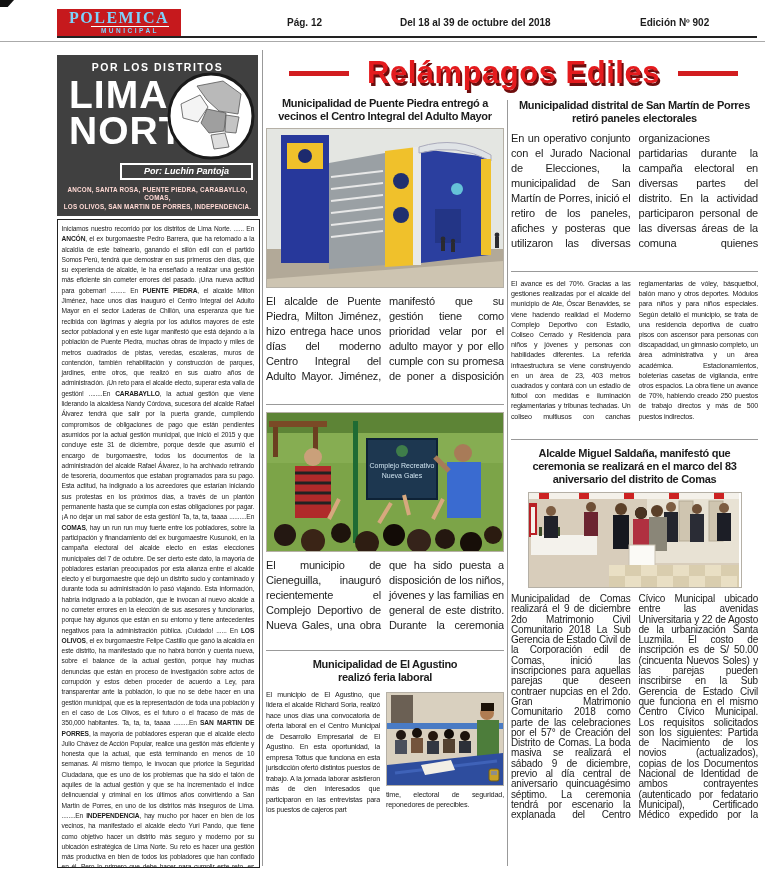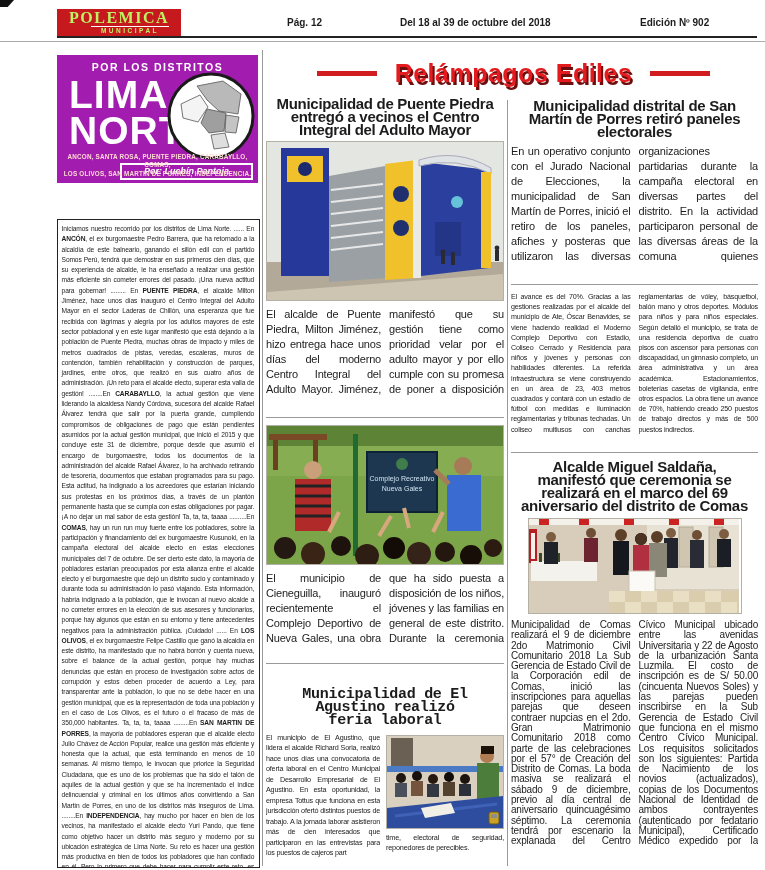--- a/index.html
+++ b/index.html
@@ -2,64 +2,64 @@
 <html><head>
 <meta charset="utf-8">
 <style>
   html,body{margin:0;padding:0;background:#e9e9e9;}
   .page{position:relative;width:765px;height:870px;background:#fff;margin:0 auto;
         font-family:"Liberation Sans",sans-serif;color:#1c1c1c;overflow:hidden;}
   .abs{position:absolute;}
   .corner-mark{left:0;top:0;width:14px;height:7px;background:#111;
                clip-path:polygon(0 0,100% 0,55% 100%,0 100%);}
   
-  .logo{left:57px;top:9px;width:124px;height:27px;background:#c6191d;color:#bef264;text-align:center;}
+  .logo{left:57px;top:9px;width:124px;height:27px;background:#c6191d;color:#7dd3fc;text-align:center;}
   .logo-top{font-family:"Liberation Serif",serif;font-weight:bold;font-size:16px;line-height:17px;letter-spacing:1.5px;}
   .logo-bottom{font-size:6.5px;font-weight:bold;letter-spacing:2.5px;line-height:8px;
                border-top:1px solid #fff;margin:0 12px 0 34px;}
   .mh-text{top:17px;font-size:10px;font-weight:bold;white-space:nowrap;}
   .mh-page{left:287px;} .mh-date{left:400px;} .mh-edition{left:640px;}
   .mh-rule{left:57px;width:700px;top:36px;height:2px;background:#222;}
   .mh-rule2{left:0;width:765px;top:41px;height:1px;background:#aaa;}
   
   .vrule{width:1px;background:#999;}
   .vrule-left{left:262px;top:50px;height:816px;}
   .vrule-mid{left:507px;top:100px;height:766px;}
   
-  .banner{left:57px;top:55px;width:201px;height:128px;background:#a21caf;color:#fff;}
+  .banner{left:57px;top:55px;width:201px;height:161px;background:#404040;color:#fff;}
   .kicker{left:0;right:0;top:6px;text-align:center;font-size:10.5px;font-weight:bold;letter-spacing:1.5px;}
   .banner-title{left:12px;top:22px;font-size:39px;font-weight:bold;line-height:36px;letter-spacing:1px;}
   .map-circle{right:3px;top:17px;width:88px;height:88px;}
   .byline{right:5px;top:108px;border:2px solid #fff;padding:0 22px;
           font-size:9px;font-weight:bold;font-style:italic;line-height:13px;white-space:nowrap;}
   .districts{left:2px;right:2px;bottom:5px;text-align:center;font-size:6.3px;font-weight:bold;
              line-height:8.5px;color:#ffd9d4;letter-spacing:.2px;}
   
   .district-box{left:57px;top:219px;width:201px;height:647px;border:1.5px solid #222;overflow:hidden;}
   .district-box p{margin:0;padding:4px 0 0 4px;width:214px;transform:scaleX(.9);transform-origin:0 0;
                   font-size:7.4px;line-height:10.3px;text-align:justify;letter-spacing:-.15px;}
   
   .relampagos{left:262px;top:50px;width:503px;height:46px;display:flex;align-items:center;justify-content:center;gap:18px;}
   .dash{width:60px;height:5px;background:#d21d20;}
-  .rel-title{margin:0;font-size:25px;font-weight:bold;color:#e41b1e;letter-spacing:.5px;
+  .rel-title{margin:0;font-size:31px;font-weight:bold;color:#e41b1e;letter-spacing:.5px;
              text-shadow:2px 2.5px 0 #6e0d0d;white-space:nowrap;}
   
   .col-mid{left:266px;top:97px;width:238px;}
   .col-right{left:511px;top:99px;width:247px;}
-  .headline{margin:0 auto;font-size:15px;font-weight:bold;line-height:13px;text-align:center;letter-spacing:-.3px;}
+  .headline{margin:0 auto;font-size:11px;font-weight:bold;line-height:13px;text-align:center;letter-spacing:-.3px;}
   .sep{border:0;border-top:1px solid #999;margin:8px 0 7px 0;}
   .body2{column-count:2;column-gap:8px;text-align:justify;font-size:11px;line-height:15px;
          letter-spacing:-.2px;overflow:hidden;margin-top:6px;}
   .photo{position:relative;border:1px solid #b5b0a6;margin-top:5px;overflow:hidden;}
   .photo svg{display:block;}
   .b-pp{height:102px;} .b-cien{height:84px;}
   .b-smp{height:132px;}
   .b-ate{height:152px;font-size:7.15px;line-height:10.2px;}
   .b-comas{height:228px;font-size:10px;line-height:10.3px;}
-  .hl-cien{width:172px;margin-top:7px;} .hl-agu{width:180px;margin-top:24px;font-family:Liberation Mono, monospace;}
+  .hl-cien{width:172px;margin-top:7px;} .hl-agu{width:180px;margin-top:7px;}
   .hl-ate{width:222px;margin-top:7px;} .hl-comas{width:230px;margin-top:7px;}
   .agu-row{display:flex;gap:6px;margin-top:6px;}
   .agu-left{width:116px;height:150px;font-size:7.2px;line-height:10.45px;text-align:justify;
             letter-spacing:-.2px;overflow:hidden;}
   .agu-right{width:118px;}
   .agu-caption{font-size:7.3px;line-height:9.6px;text-align:justify;letter-spacing:-.2px;margin-top:4px;}
   .photo-comas{width:212px;margin:6px auto 0 auto;}
 </style>
 </head>
 <body>
@@ -256,21 +256,21 @@
 
     <hr class="sep">
 
     <article>
       <div class="body2 b-ate">El avance es del 70%. Gracias a las gestiones realizadas por el alcalde del municipio de Ate, Óscar Benavides, se viene haciendo realidad el Moderno Complejo Deportivo con Estadio, Coliseo Cerrado y Residencia para niños y jóvenes y personas con habilidades diferentes. La referida infraestructura se viene construyendo en un área de 23, 403 metros cuadrados y contará con un estadio de fútbol con medidas e iluminación reglamentarias y tribunas techadas. Un coliseo multiusos con canchas reglamentarias de vóley, básquetbol, balón mano y otros deportes. Módulos para niños y para niños especiales. Según detalló el municipio, se trata de una residencia deportiva de cuatro pisos con ascensor para personas con discapacidad, un gimnasio completo, un área administrativa y un área académica. Estacionamientos, boleterías casetas de vigilancia, entre otros espacios. La obra tiene un avance de 70%, habiendo creado 250 puestos de trabajo directos y más de 500 puestos indirectos.</div>
     </article>
 
     <hr class="sep">
 
     <article>
-      <h2 class="headline hl-comas">Alcalde Miguel Saldaña, manifestó que ceremonia se realizará en el marco del 69 aniversario del distrito de Comas</h2>
+      <h2 class="headline hl-comas">Alcalde Miguel Saldaña, manifestó que ceremonia se realizará en el marco del 83 aniversario del distrito de Comas</h2>
       <div class="photo photo-comas">
         <svg width="210" height="94" viewBox="0 0 210 94">
           <rect width="210" height="94" fill="#d8cdbb"></rect>
           <rect x="118" y="0" width="92" height="70" fill="#e8e2d4"></rect>
           <rect x="150" y="8" width="14" height="40" fill="#cfc5b0" stroke="#b5ab96" stroke-width="1"></rect>
           <rect x="180" y="8" width="14" height="40" fill="#cfc5b0" stroke="#b5ab96" stroke-width="1"></rect>
           <g>
             <rect x="0" y="0" width="210" height="6" fill="#f4f1ea"></rect>
             <rect x="10" y="0" width="10" height="6" fill="#c22"></rect>
               <rect x="50" y="0" width="10" height="6" fill="#c22"></rect>

